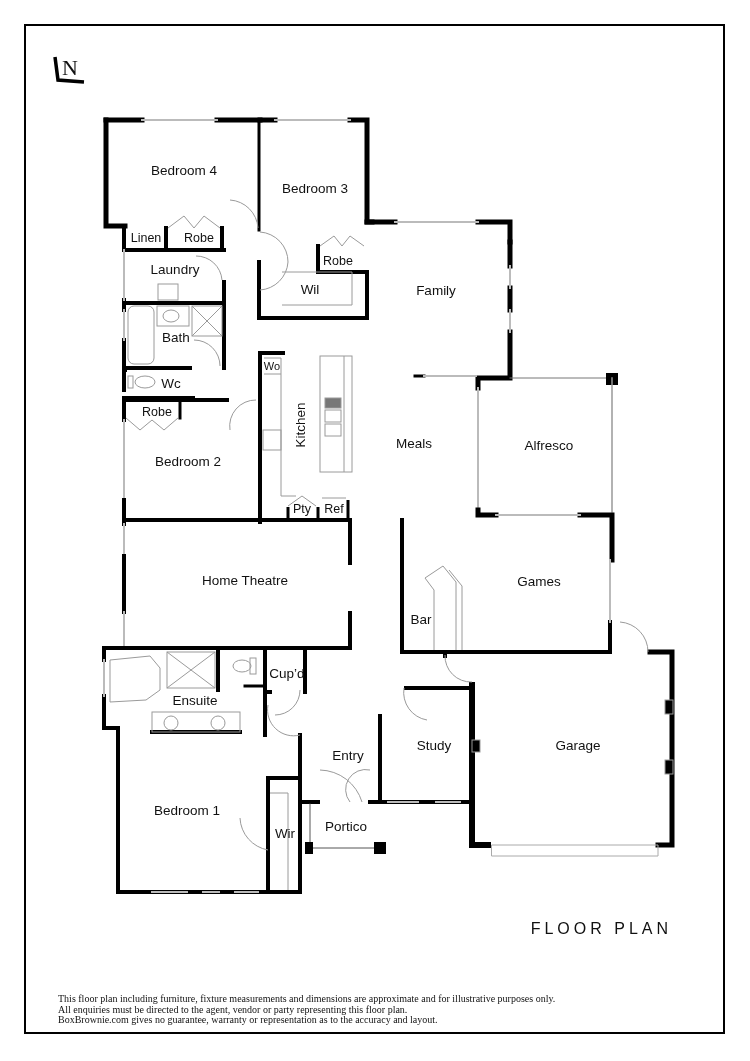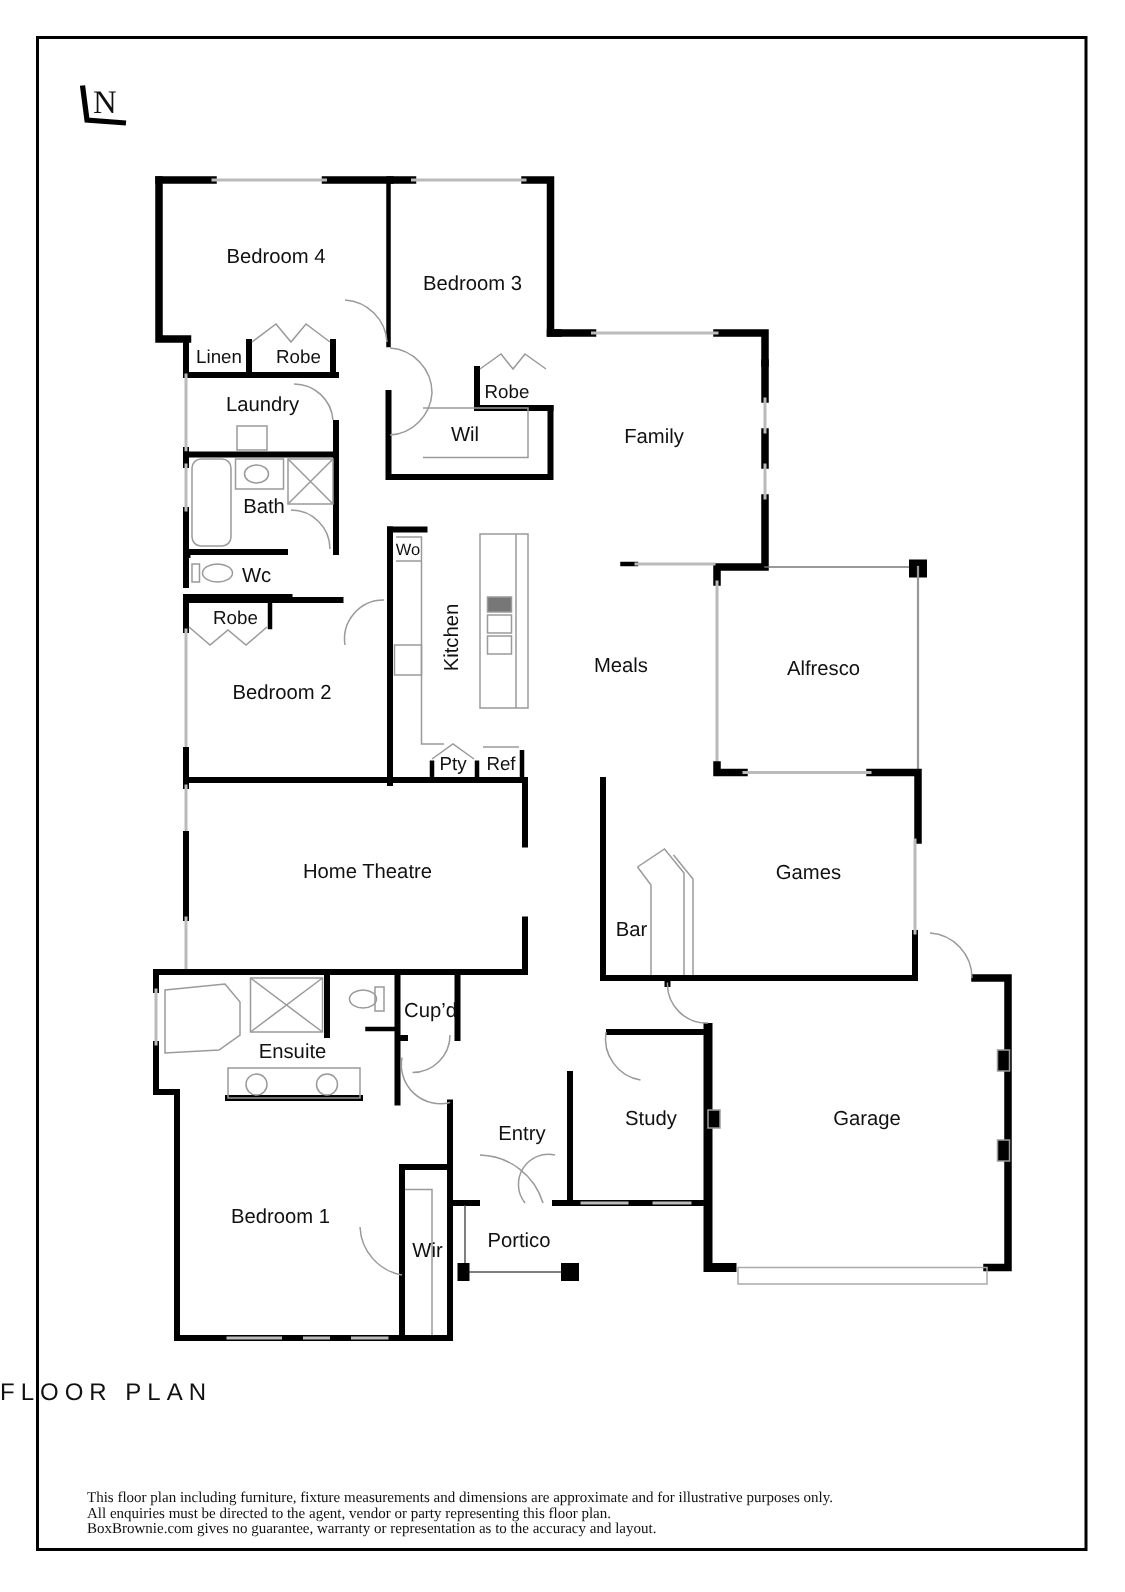--- a/index.html
+++ b/index.html
@@ -2,21 +2,21 @@
 <html><head>
 <meta charset="utf-8">
 <style>
   html, body { margin: 0; padding: 0; background: #ffffff; }
   body { width: 750px; height: 1061px; position: relative; overflow: hidden; font-family: "Liberation Sans", "DejaVu Sans", sans-serif; }
   .frame { position: absolute; left: 24px; top: 24px; width: 701px; height: 1010px; border: 2px solid #000; box-sizing: border-box; }
   svg { position: absolute; left: 0; top: 0; }
   .lbl { font-family: "Liberation Sans", "DejaVu Sans", sans-serif; font-size: 13.5px; fill: #111; }
   .lbl-sm { font-family: "Liberation Sans", "DejaVu Sans", sans-serif; font-size: 12.5px; fill: #111; }
   .lbl-xs { font-family: "Liberation Sans", "DejaVu Sans", sans-serif; font-size: 11px; fill: #111; }
-  .title { position: absolute; left: 0; width: 672px; top: 920px; text-align: left; font-size: 16px; letter-spacing: 4px; color: #111; font-family: "Liberation Sans", "DejaVu Sans", sans-serif; }
+  .title { position: absolute; left: 0; width: 672px; top: 920px; text-align: right; font-size: 16px; letter-spacing: 4px; color: #111; font-family: "Liberation Sans", "DejaVu Sans", sans-serif; }
   .disclaimer { position: absolute; left: 34px; top: 994px; font-size: 10px; line-height: 10.5px; color: #111; font-family: Liberation Serif, serif; margin-left: 24px; }
   .disclaimer div { white-space: nowrap; }
   .north { position: absolute; left: 52px; top: 54px; width: 36px; height: 32px; }
   .north-n { position: absolute; left: 62px; top: 55px; font-family: "Liberation Serif", "DejaVu Serif", serif; font-size: 22px; color: #111; }
 </style>
 </head>
 <body>
 
 <div class="frame"></div>
 

